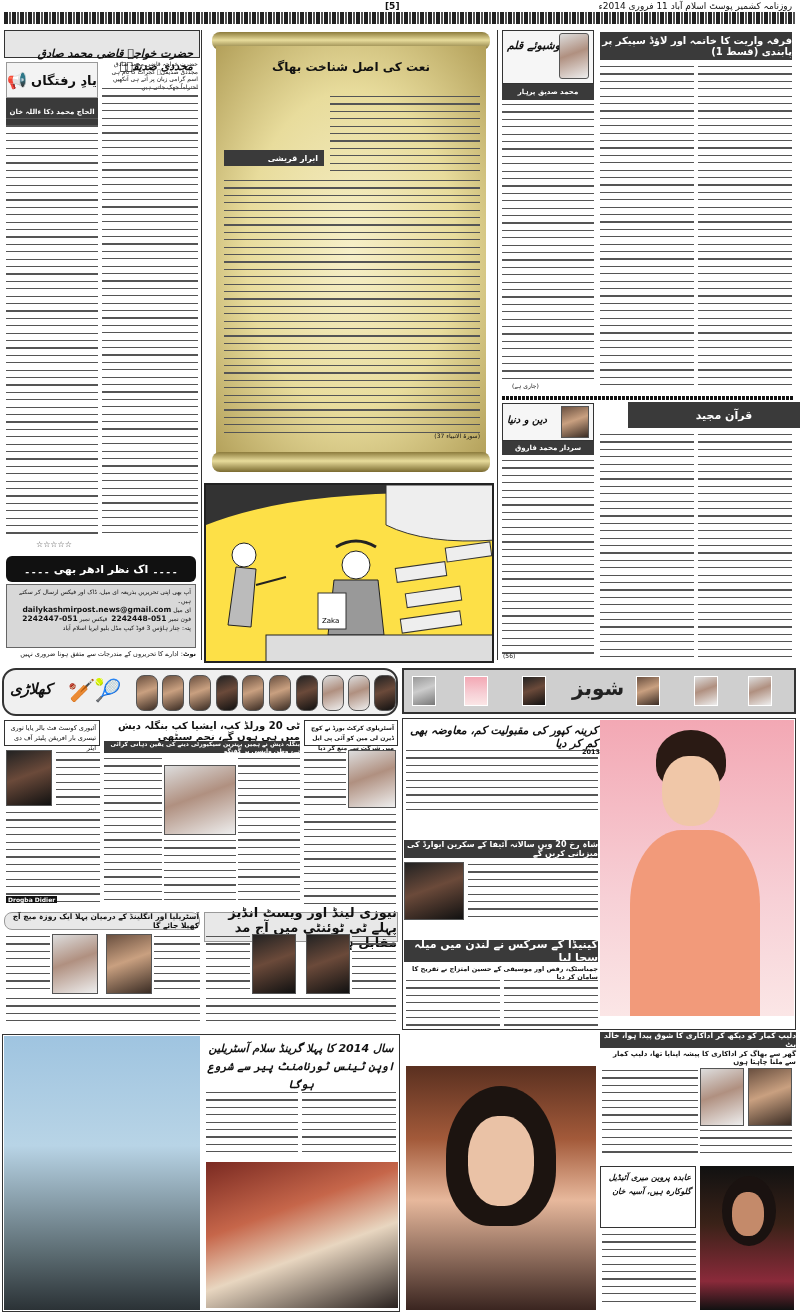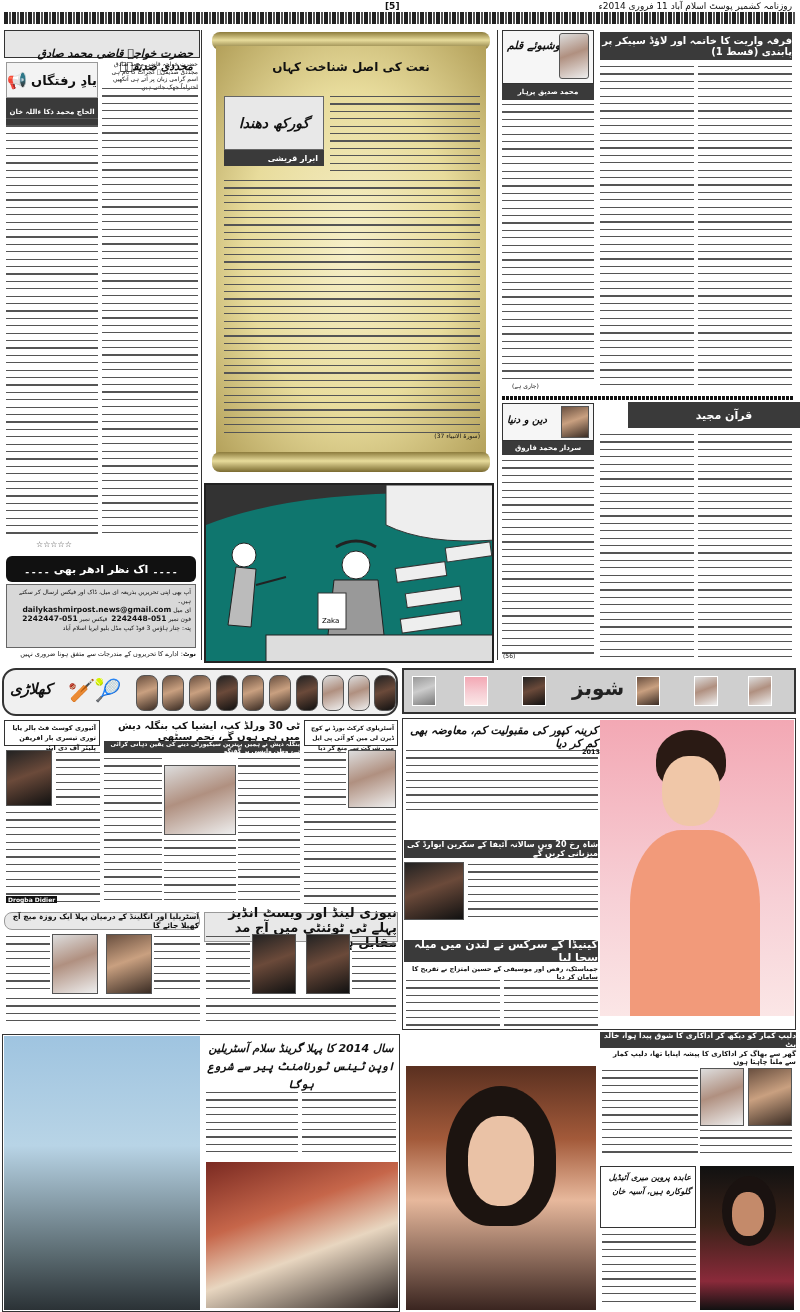--- a/index.html
+++ b/index.html
@@ -18,21 +18,21 @@
   .hdr-light { background: #e8e8e8; color: #111; font-weight: bold; display: flex; align-items: center; justify-content: center; border: 1px solid #999; }
   .box-border { border: 1px solid #333; }
   .photo { background: linear-gradient(160deg, #6a5040, #c9a080 45%, #3a2c24); border: 1px solid #555; }
   .photo.light { background: linear-gradient(160deg, #ddd, #b09080 45%, #eee); }
   .photo.dark { background: linear-gradient(160deg, #222, #6b4a3a 45%, #111); }
   .photo.gray { background: linear-gradient(160deg, #999, #ccc 45%, #777); }
   .rule-h { height: 6px; background: repeating-linear-gradient(90deg, #111 0 3px, #fff 3px 4px); }
   .rule-v { width: 2px; background: #333; }
   .scroll-paper { background: radial-gradient(ellipse at center, #f6efc8 0%, #e8dc9c 55%, #b3a05a 100%); }
   .scroll-roll { background: linear-gradient(180deg, #8c7b3c, #e8dc9c 45%, #7a6a30); border-radius: 8px; }
-  .cartoon { background: #0f766e; border: 2px solid #222; }
+  .cartoon { background: #fde047; border: 2px solid #222; }
   .filmstrip { background: #cfcfcf; border: 2px solid #333; }
   .filmstrip .thumb { position: absolute; top: 6px; width: 24px; height: 30px; border: 1px solid #fff; }
   .sports-strip { background: #f0f0f0; border: 2px solid #333; }
   .sports-strip .thumb { position: absolute; top: 5px; width: 22px; height: 36px; border-radius: 8px; }
   .contact-box { background: #d8d8d8; border: 1px solid #666; }
   .pink-bg { background: linear-gradient(180deg, #f3a8b4, #f7d0d6 60%, #fbe6e6); }
 </style>
 </head>
 <body>
 
@@ -62,22 +62,21 @@
   <div><span>فون نمبر</span> <b style="font-size:7.5px;">051-2242448</b> &nbsp;<span>فیکس نمبر</span> <b style="font-size:7.5px;">051-2242447</b></div>
   <div>پتہ: چنار ہاؤس 3 فوڈ کیپ مڈل بلیو ایریا اسلام آباد</div>
 </div>
 <div class="abs rtl" style="left:6px;top:650px;width:190px;font-size:6.5px;">
   <b>نوٹ</b>: <span>ادارے کا تحریروں کے مندرجات سے متفق ہونا ضروری نہیں</span>
 </div>
 <div class="abs rule-v" style="left:201px;top:30px;height:630px;width:1px;"></div>
 
 <div class="abs scroll-roll" style="left:212px;top:32px;width:278px;height:18px;"></div>
 <div class="abs scroll-paper" style="left:216px;top:46px;width:270px;height:410px;">
-  <div class="rtl" style="text-align:center;margin-top:14px;font-size:12px;font-weight:bold;">نعت کی اصل شناخت کہاں</div>
-  <div class="abs" style="left:8px;top:50px;width:100px;height:54px;background:#e8e8e8;border:1px solid #666;display:flex;align-items:center;justify-content:center;font-size:14px;font-weight:bold;font-style:italic;">گورکھ دھندا</div>
+  <div class="rtl" style="text-align:center;margin-top:14px;font-size:12px;font-weight:bold;">نعت کی اصل شناخت بھاگ</div>
   <div class="abs hdr-dark" style="left:8px;top:104px;width:100px;height:16px;font-size:8px;justify-content:flex-end;padding-right:6px;">ابرار قریشی</div>
   <div class="abs text-block" style="left:114px;top:48px;width:150px;height:80px;"></div>
   <div class="abs text-block" style="left:8px;top:132px;width:256px;height:260px;"></div>
   <div class="abs rtl" style="left:8px;top:386px;width:256px;font-size:6px;">(سورۃ الانبیاء 37)</div>
 </div>
 <div class="abs scroll-roll" style="left:212px;top:452px;width:278px;height:20px;"></div>
 
 <div class="abs cartoon" style="left:204px;top:483px;width:290px;height:180px;overflow:hidden;">
   <svg width="290" height="180" viewBox="0 0 290 180">
     <path d="M0 40 Q100 0 290 10 L290 0 L0 0 Z" fill="#333"></path>
@@ -131,27 +130,27 @@
   <div class="thumb photo" style="left:185px;"></div>
   <div class="thumb photo dark" style="left:212px;"></div>
   <div class="thumb photo" style="left:238px;"></div>
   <div class="thumb photo" style="left:265px;"></div>
   <div class="thumb photo dark" style="left:292px;"></div>
   <div class="thumb photo light" style="left:318px;"></div>
   <div class="thumb photo light" style="left:344px;"></div>
   <div class="thumb photo dark" style="left:370px;"></div>
 </div>
 
-<div class="abs box-border rtl" style="left:4px;top:720px;width:96px;height:26px;padding:2px 3px;font-size:6.5px;line-height:10px;font-weight:bold;">آئیوری کوسٹ فٹ بالر یایا توری تیسری بار افریقن پلیئر آف دی ایئر</div>
+<div class="abs box-border rtl" style="left:4px;top:720px;width:96px;height:26px;padding:2px 3px;font-size:6.5px;line-height:10px;font-weight:normal;">آئیوری کوسٹ فٹ بالر یایا توری تیسری بار افریقن پلیئر آف دی ایئر</div>
 <div class="abs photo dark" style="left:6px;top:750px;width:46px;height:56px;"></div>
 <div class="abs text-block" style="left:56px;top:750px;width:44px;height:58px;"></div>
 <div class="abs text-block" style="left:6px;top:810px;width:94px;height:92px;"></div>
 <div class="abs" style="left:6px;top:896px;font-size:6px;font-weight:bold;background:#111;color:#fff;padding:0 2px;">Drogba Didier</div>
 
-<div class="abs rtl" style="left:104px;top:720px;width:196px;height:20px;font-size:10px;font-weight:bold;">ٹی 30 ورلڈ کپ، ایشیا کپ بنگلہ دیش میں ہی ہوں گے، نجم سیٹھی</div>
+<div class="abs rtl" style="left:104px;top:720px;width:196px;height:20px;font-size:10px;font-weight:bold;">ٹی 20 ورلڈ کپ، ایشیا کپ بنگلہ دیش میں ہی ہوں گے، نجم سیٹھی</div>
 <div class="abs hdr-dark rtl" style="left:104px;top:741px;width:196px;height:12px;font-size:6px;">بنگلہ دیش نے ہمیں بہترین سیکیورٹی دینے کی یقین دہانی کرائی ہے، وطن واپسی پر گفتگو</div>
 <div class="abs photo light" style="left:164px;top:765px;width:72px;height:70px;"></div>
 <div class="abs text-block" style="left:104px;top:756px;width:58px;height:148px;"></div>
 <div class="abs text-block" style="left:238px;top:756px;width:62px;height:148px;"></div>
 <div class="abs text-block" style="left:164px;top:838px;width:72px;height:66px;"></div>
 
 <div class="abs box-border rtl" style="left:304px;top:720px;width:94px;height:26px;padding:2px 3px;font-size:6px;line-height:10px;font-weight:bold;">آسٹریلوی کرکٹ بورڈ نے کوچ ڈیرن لی مین کو آئی پی ایل میں شرکت سے منع کر دیا</div>
 <div class="abs photo light" style="left:348px;top:750px;width:48px;height:58px;"></div>
 <div class="abs text-block" style="left:304px;top:750px;width:42px;height:58px;"></div>
 <div class="abs text-block" style="left:304px;top:812px;width:92px;height:92px;"></div>

